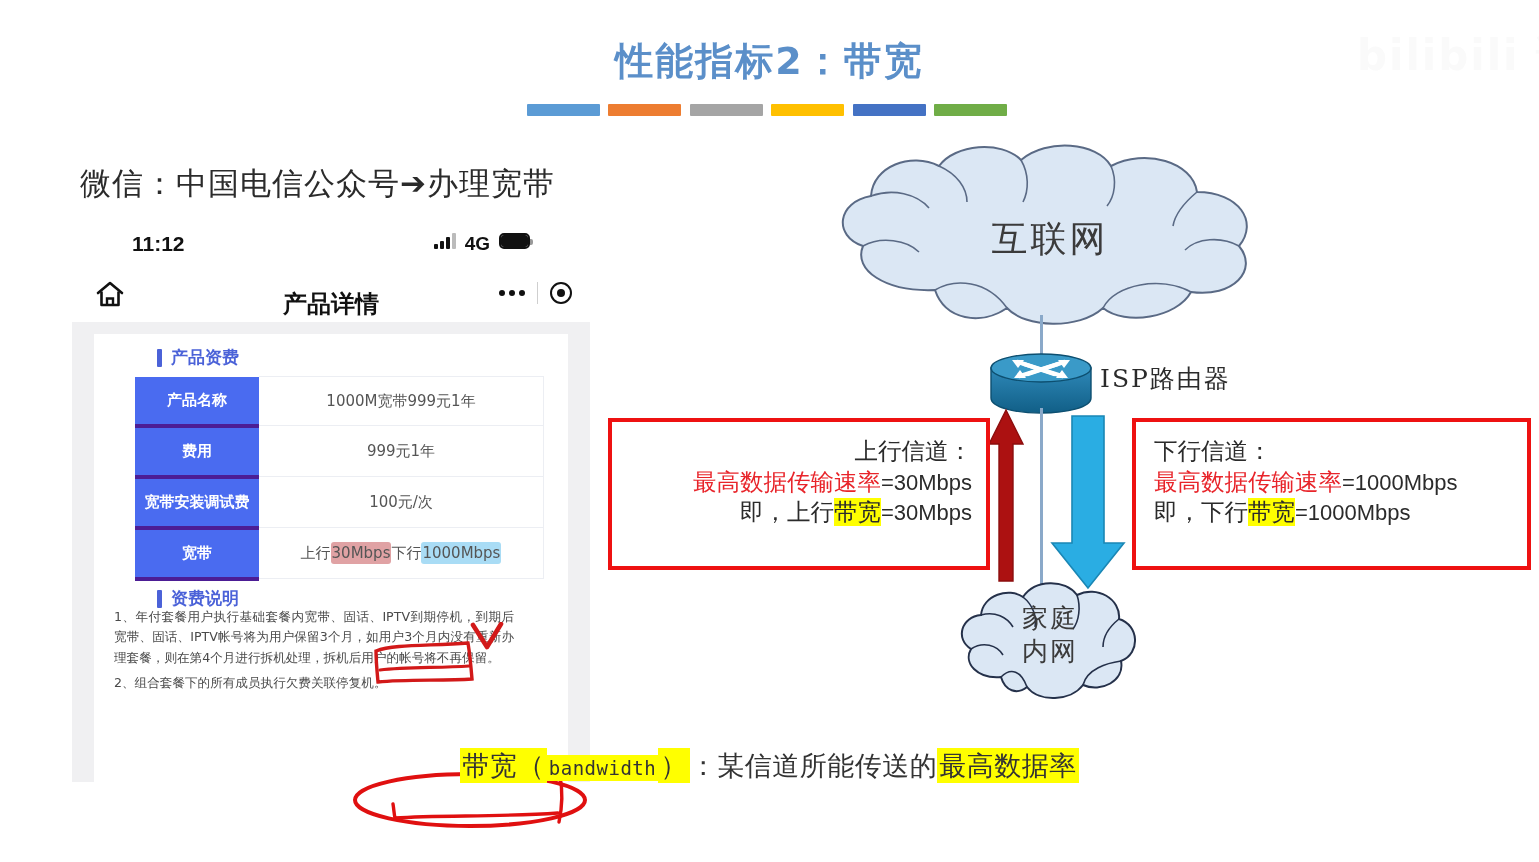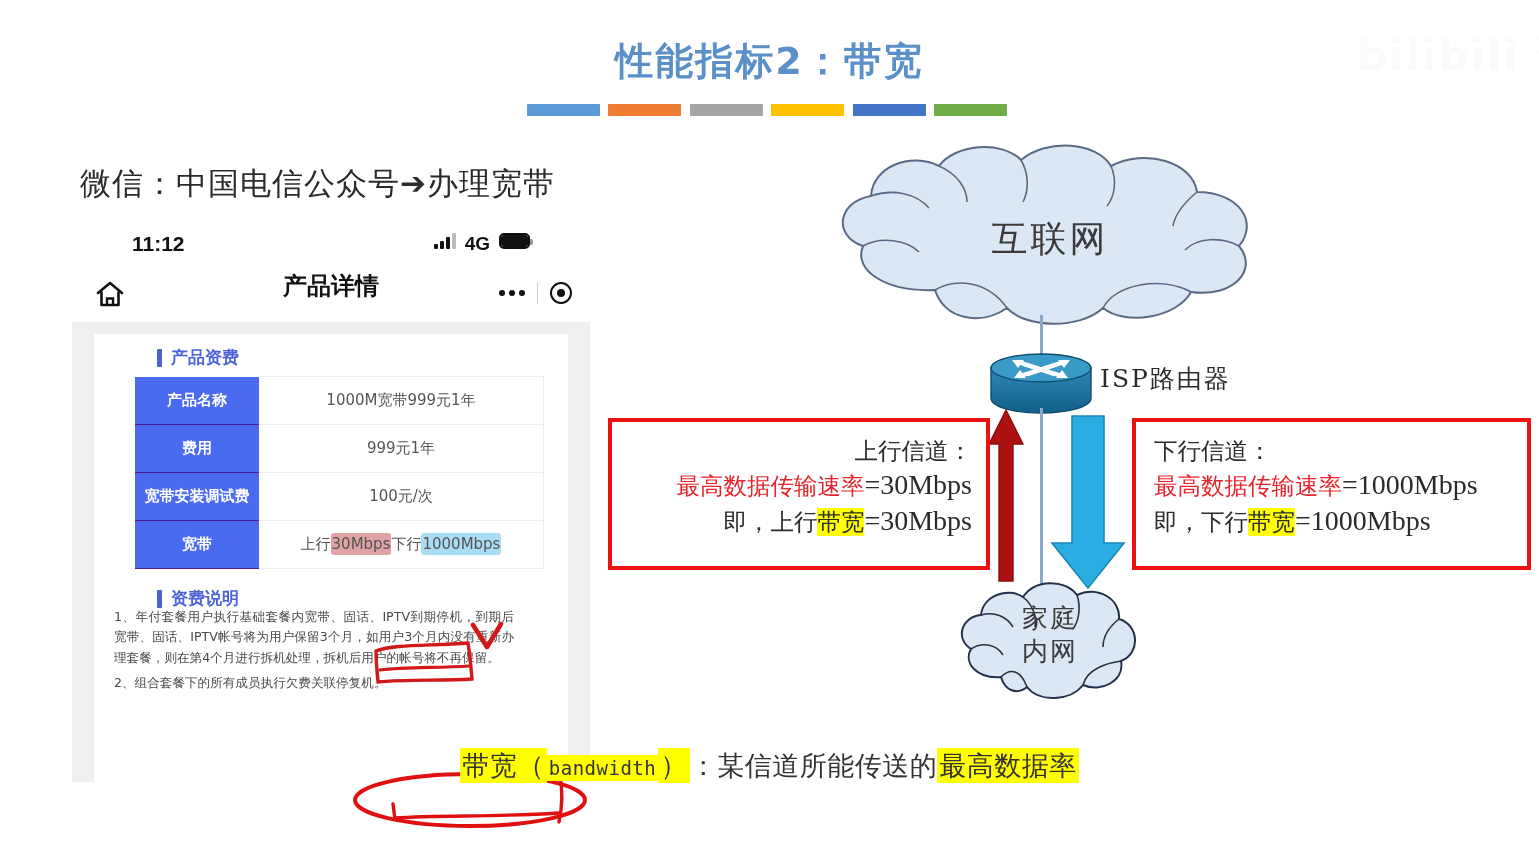--- a/index.html
+++ b/index.html
@@ -63,21 +63,21 @@
     position:relative;box-sizing:border-box;background:#111;
     background-clip:padding-box;
   }
   #battery::after{
     content:"";position:absolute;right:-5px;top:4px;width:3px;height:6px;
     background:#999;border-radius:0 2px 2px 0;
   }
 
   #phone-navbar{
     position:absolute;left:0;top:48px;width:518px;height:50px;
-    display:flex;align-items:flex-start;
+    display:flex;align-items:flex-end;
   }
   #home-icon{position:absolute;left:22px;top:8px;width:32px;height:32px;}
   #nav-title{
     width:518px;text-align:center;font-size:24px;font-weight:bold;color:#111;
     font-family:"DejaVu Sans",sans-serif;
   }
   #nav-right{position:absolute;right:18px;top:12px;display:flex;align-items:center;gap:12px;}
   #dots{display:flex;gap:4px;align-items:center;}
   #dots span{width:6px;height:6px;border-radius:50%;background:#111;display:block;}
   #nav-divider{width:1px;height:22px;background:#cfcfcf;}
@@ -111,21 +111,21 @@
   #sec-fee{position:absolute;left:18px;top:12px;}
   #sec-desc{position:absolute;left:18px;top:253px;}
 
   #fee-table{
     position:absolute;left:41px;top:42px;width:409px;
     border-collapse:collapse;table-layout:fixed;
   }
   #fee-table td{height:45px;font-size:15px;}
   #fee-table td.k{
     width:122px;background:#4a6bf0;color:#ffffff;text-align:center;
-    font-weight:bold;border-bottom:1px solid #4c1d95;
+    font-weight:bold;border-bottom:4px solid #4c1d95;
     font-family:"DejaVu Sans",sans-serif;
   }
   #fee-table td.v{
     background:#ffffff;color:#555;text-align:center;
     border-bottom:1px solid #eceef3;border-right:1px solid #eceef3;
     font-family:"DejaVu Sans",sans-serif;white-space:nowrap;
   }
   #fee-table tr:first-child td.v{border-top:1px solid #eceef3;}
   .hl-up{background:#e0a2a4;padding:2px 1px;border-radius:3px;}
   .hl-down{background:#a9dcf5;padding:2px 1px;border-radius:3px;}
@@ -184,21 +184,21 @@
   #box-up{left:8px;top:288px;width:382px;height:152px;}
   #box-down{left:532px;top:288px;width:399px;height:152px;}
   .bxline{
     font-size:23.5px;line-height:1.30;color:#2b2b2b;white-space:nowrap;
     font-family:"DejaVu Serif","Liberation Serif",serif;
   }
   #box-up .bxbody{position:absolute;right:14px;top:14px;text-align:right;}
   #box-down .bxbody{position:absolute;left:18px;top:14px;text-align:left;}
   .rate{color:#e8242a;}
   .yhl{background:#ffff00;}
-  .mono-num{font-family:Liberation Serif, serif;font-size:28px;}
+  .mono-num{font-family:Liberation Sans, sans-serif;font-size:22px;}
 
   
   #definition{
     position:absolute;left:0;top:748px;width:1539px;text-align:center;
     font-size:27px;color:#333;letter-spacing:0.5px;
     font-family:"DejaVu Serif","Liberation Serif",serif;
   }
   #definition .yhl{padding:2px 2px;}
   #definition .mono{font-family:"DejaVu Sans Mono","Liberation Mono",monospace;font-size:19px;}
 </style>

